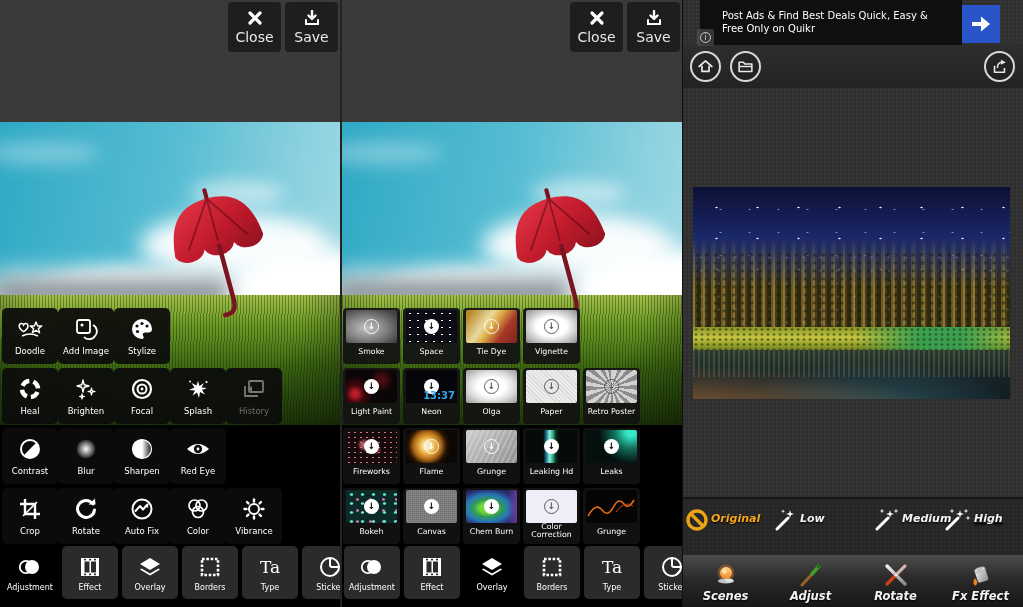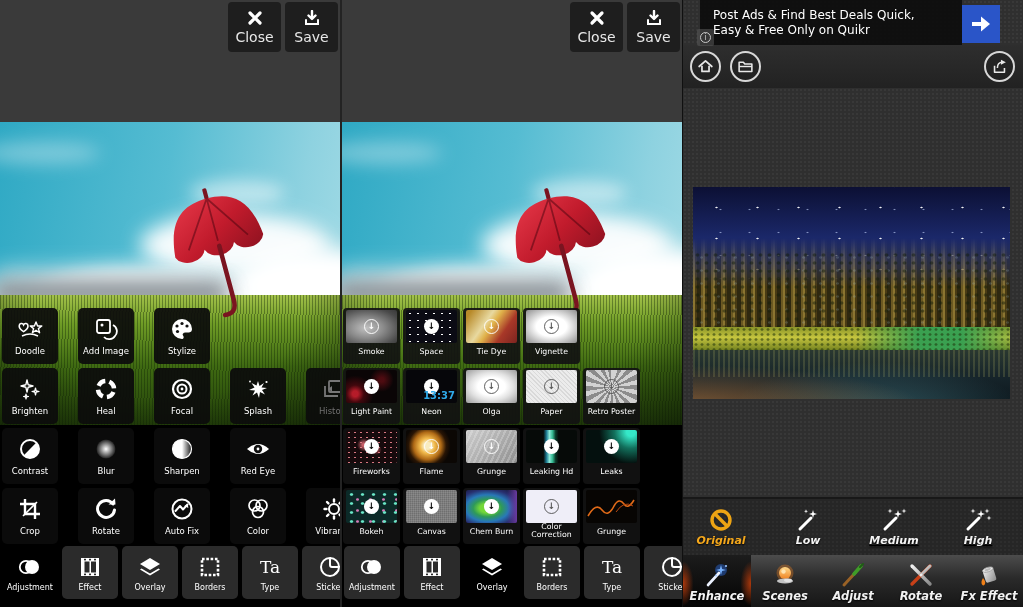--- a/index.html
+++ b/index.html
@@ -39,21 +39,21 @@
   .grass{position:absolute;left:0;right:0;top:173px;bottom:0;
     background:linear-gradient(180deg,#a3c24a 0%,#6f9c26 22%,#3f6a12 55%,#24420a 100%);}
   .grass:before{content:"";position:absolute;inset:0;
     background:repeating-linear-gradient(92deg,rgba(15,35,5,.38) 0 1px,rgba(0,0,0,0) 1px 3px);}
   .grass:after{content:"";position:absolute;inset:0;
     background:radial-gradient(ellipse at 50% 10%,rgba(0,0,0,0) 55%,rgba(10,20,5,.55) 100%);}
   .umbrella{position:absolute;left:163px;top:64px;width:118px;height:140px;
     transform:rotate(-15deg);z-index:2;}
 
   
-  .trow{position:absolute;left:2px;display:flex;gap:20px;z-index:4;}
+  .trow{position:absolute;left:2px;display:flex;gap:0;z-index:4;}
   .trow1{top:308px;} .trow2{top:368px;} .trow3{top:428px;} .trow4{top:488px;}
   .tbtn{width:56px;height:56px;background:rgba(12,12,12,.93);border-radius:5px;display:flex;
     flex-direction:column;align-items:center;justify-content:center;gap:4px;cursor:pointer;}
   .ti{height:26px;display:flex;align-items:center;justify-content:center;color:#fff;}
   .tl{font-size:8.5px;color:#fff;white-space:nowrap;}
   .tbtn.disabled .tl{color:#6f6f6f;}
 
   
   .tabs{position:absolute;left:2px;top:546px;display:flex;gap:4px;width:360px;z-index:4;}
   .tab{width:56px;height:53px;background:#2b2b2b;border-radius:5px;flex:none;display:flex;
@@ -94,21 +94,21 @@
   .t-canvas{background:repeating-linear-gradient(0deg,rgba(255,255,255,.09) 0 1px,rgba(0,0,0,0) 1px 2px),repeating-linear-gradient(90deg,rgba(0,0,0,.12) 0 1px,rgba(0,0,0,0) 1px 2px),#7e7e7e;}
   .t-chem{background:radial-gradient(ellipse at 42% 55%,#74d838 0 18%,#2f9a58 34%,#2878b8 52%,#283070 72%,#121028 100%);}
   .t-chem:after{content:"";position:absolute;right:0;top:0;bottom:0;width:10px;background:linear-gradient(90deg,rgba(0,0,0,0),#6a3aa0);}
   .t-colorcorr{background:#efeef8;}
   .t-default{background:#070503;}
   .t-default svg{position:absolute;inset:0;}
 
   
   .ad{position:absolute;top:0;left:17px;width:262px;height:45px;background:rgba(12,12,12,.9);
     display:flex;align-items:center;z-index:5;cursor:pointer;}
-  .ad-text{color:#fff;font-size:12px;line-height:1.25;padding-left:13px;width:245px;}
+  .ad-text{color:#fff;font-size:10px;line-height:1.25;padding-left:22px;width:245px;}
   .ad-btn{position:absolute;top:5px;left:279px;width:38px;height:38px;background:#2a55c8;
     display:flex;align-items:center;justify-content:center;z-index:6;cursor:pointer;}
   .ad-info{position:absolute;top:29px;left:14px;width:17px;height:17px;background:rgba(90,90,90,.55);
     border-radius:2px;display:flex;align-items:center;justify-content:center;z-index:7;}
   .ad-info i{width:11px;height:11px;border:1px solid #c8c8c8;border-radius:50%;color:#c8c8c8;
     font-size:8px;font-style:normal;display:flex;align-items:center;justify-content:center;}
   .rtoolbar{position:absolute;top:45px;left:0;right:0;height:43px;
     background:linear-gradient(180deg,#2e2e2e,#222);z-index:4;}
   .cir{position:absolute;top:6px;width:31px;height:31px;border:2px solid #d8d8d8;border-radius:50%;
     display:flex;align-items:center;justify-content:center;color:#e8e8e8;cursor:pointer;background:rgba(20,20,20,.2);}
@@ -132,22 +132,22 @@
     background-image:radial-gradient(rgba(30,50,10,.55) 1px,rgba(0,0,0,0) 2px);background-size:6px 5px;}
   .nwater{position:absolute;left:0;right:0;top:77%;height:23%;
     background:linear-gradient(180deg,#2a3830 0%,#16242a 55%,#0e1a20 100%);}
   .nwater:before{content:"";position:absolute;left:0;right:0;top:0;height:55%;
     background:repeating-linear-gradient(90deg,rgba(170,170,95,.22) 0 2px,rgba(0,0,0,0) 2px 5px);}
   .nwater:after{content:"";position:absolute;inset:0;
     background:radial-gradient(ellipse at -5% 115%,rgba(165,110,60,.75) 0%,rgba(0,0,0,0) 52%),radial-gradient(ellipse at 58% 135%,rgba(80,140,150,.55) 0%,rgba(0,0,0,0) 58%);}
 
   .rdiv{position:absolute;top:497px;left:0;right:0;height:2px;background:#181818;z-index:3;}
   .opts{position:absolute;top:499px;left:0;right:0;height:56px;background:rgba(0,0,0,.18);z-index:4;}
-  .opt{position:absolute;top:5px;width:72px;display:flex;flex-direction:column;align-items:center;gap:2px;cursor:pointer;}
-  .opt-orig{left:2px;} .opt-low{left:89px;} .opt-med{left:175px;text-decoration:underline;} .opt-high{left:259px;text-decoration:underline;}
+  .opt{position:absolute;top:5px;width:72px;display:flex;flex-direction:row;align-items:center;gap:2px;cursor:pointer;}
+  .opt-orig{left:2px;} .opt-low{left:89px;} .opt-med{left:189px;} .opt-high{left:259px;text-decoration:underline;}
   .oi{height:28px;display:flex;align-items:flex-end;justify-content:center;}
   .ol{font-size:11px;font-style:italic;font-weight:bold;color:#f4f4f4;text-shadow:0 1px 2px #000;}
   .opt.selected .ol{color:#f5a81c;}
 
   .rtabs{position:absolute;top:555px;left:0;right:0;height:52px;display:flex;z-index:5;
     background:linear-gradient(180deg,#4c4c4c 0%,#2a2a2a 45%,#161616 100%);}
   .rtab{flex:1;display:flex;flex-direction:column;align-items:center;justify-content:center;gap:1px;cursor:pointer;}
   .rtab .rl{font-size:11.5px;font-style:italic;font-weight:bold;color:#f2f2f2;text-shadow:0 1px 2px #000;white-space:nowrap;}
   .rtab.active{background:
     radial-gradient(ellipse 14px 30px at 0% 55%,rgba(225,70,10,.75),rgba(0,0,0,0) 75%),
@@ -263,34 +263,34 @@
             </svg>
           </span>
         <span class="tl">Stylize</span>
       </div>
     </div>
 
     <div class="trow trow2">
       <div class="tbtn">
         <span class="ti">
             <svg width="24" height="24" viewBox="0 0 24 24">
+              <circle cx="12" cy="12" r="8" fill="none" stroke="#fff" stroke-width="4.5" stroke-dasharray="8.5 4.1" transform="rotate(22 12 12)"></circle>
+            </svg>
+          </span>
+        <span class="tl">Heal</span>
+      </div>
+      <div class="tbtn">
+        <span class="ti">
+            <svg width="24" height="24" viewBox="0 0 24 24">
               <path d="M9 3 L10.2 7.8 L15 9 L10.2 10.2 L9 15 L7.8 10.2 L3 9 L7.8 7.8 Z" fill="none" stroke="#fff" stroke-width="1.4" stroke-linejoin="round"></path>
               <path d="M17.5 11 L18.2 13.8 L21 14.5 L18.2 15.2 L17.5 18 L16.8 15.2 L14 14.5 L16.8 13.8 Z" fill="none" stroke="#fff" stroke-width="1.2" stroke-linejoin="round"></path>
               <path d="M8 17 L8.5 19 L10.5 19.5 L8.5 20 L8 22 L7.5 20 L5.5 19.5 L7.5 19 Z" fill="none" stroke="#fff" stroke-width="1.1" stroke-linejoin="round"></path>
             </svg>
           </span>
         <span class="tl">Brighten</span>
-      </div>
-      <div class="tbtn">
-        <span class="ti">
-            <svg width="24" height="24" viewBox="0 0 24 24">
-              <circle cx="12" cy="12" r="8" fill="none" stroke="#fff" stroke-width="4.5" stroke-dasharray="8.5 4.1" transform="rotate(22 12 12)"></circle>
-            </svg>
-          </span>
-        <span class="tl">Heal</span>
       </div>
       <div class="tbtn">
         <span class="ti">
             <svg width="24" height="24" viewBox="0 0 24 24">
               <circle cx="12" cy="12" r="9" fill="none" stroke="#fff" stroke-width="2.2"></circle>
               <circle cx="12" cy="12" r="4.5" fill="none" stroke="#fff" stroke-width="2"></circle>
               <circle cx="12" cy="12" r="1.4" fill="#fff"></circle>
             </svg>
           </span>
         <span class="tl">Focal</span>
@@ -803,32 +803,20 @@
               <path d="M10 2.4 L10.6 4.4 L12.6 5 L10.6 5.6 L10 7.6 L9.4 5.6 L7.4 5 L9.4 4.4 Z" fill="#fff"></path>
               <path d="M24 2.4 L24.6 4.4 L26.6 5 L24.6 5.6 L24 7.6 L23.4 5.6 L21.4 5 L23.4 4.4 Z" fill="#fff"></path>
               <path d="M26 9.4 L26.6 11.4 L28.6 12 L26.6 12.6 L26 14.6 L25.4 12.6 L23.4 12 L25.4 11.4 Z" fill="#fff"></path>
             </svg>
           </span>
         <span class="ol">High</span>
       </div>
     </div>
 
     <div class="rtabs">
-      <div class="rtab active">
-        <span class="oi">
-            <svg width="26" height="26" viewBox="0 0 26 26">
-              <circle cx="17" cy="8" r="6" fill="#2a6ae0" opacity=".45"></circle>
-              <path d="M4 23 L15 11" stroke="#ecf2ff" stroke-width="2.6" stroke-linecap="round"></path>
-              <path d="M17 3 L18.1 6.9 L22 8 L18.1 9.1 L17 13 L15.9 9.1 L12 8 L15.9 6.9 Z" fill="#79b4ff"></path>
-              <circle cx="22" cy="4" r="1.1" fill="#9cc6ff"></circle>
-              <circle cx="12" cy="13.5" r=".9" fill="#9cc6ff"></circle>
-            </svg>
-          </span>
-        <span class="rl">Enhance</span>
-      </div>
       <div class="rtab">
         <span class="oi">
             <svg width="26" height="26" viewBox="0 0 26 26">
               <circle cx="13" cy="11" r="8.5" fill="#f08020" opacity=".35"></circle>
               <circle cx="13" cy="11" r="6" fill="url(#gSun)"></circle>
               <circle cx="11.5" cy="9.5" r="2.2" fill="#ffe8b8" opacity=".9"></circle>
               <ellipse cx="13" cy="19" rx="8" ry="2.6" fill="#c4c4c4"></ellipse>
               <ellipse cx="16" cy="18.2" rx="4" ry="1.8" fill="#e2e2e2"></ellipse>
             </svg>
           </span>

